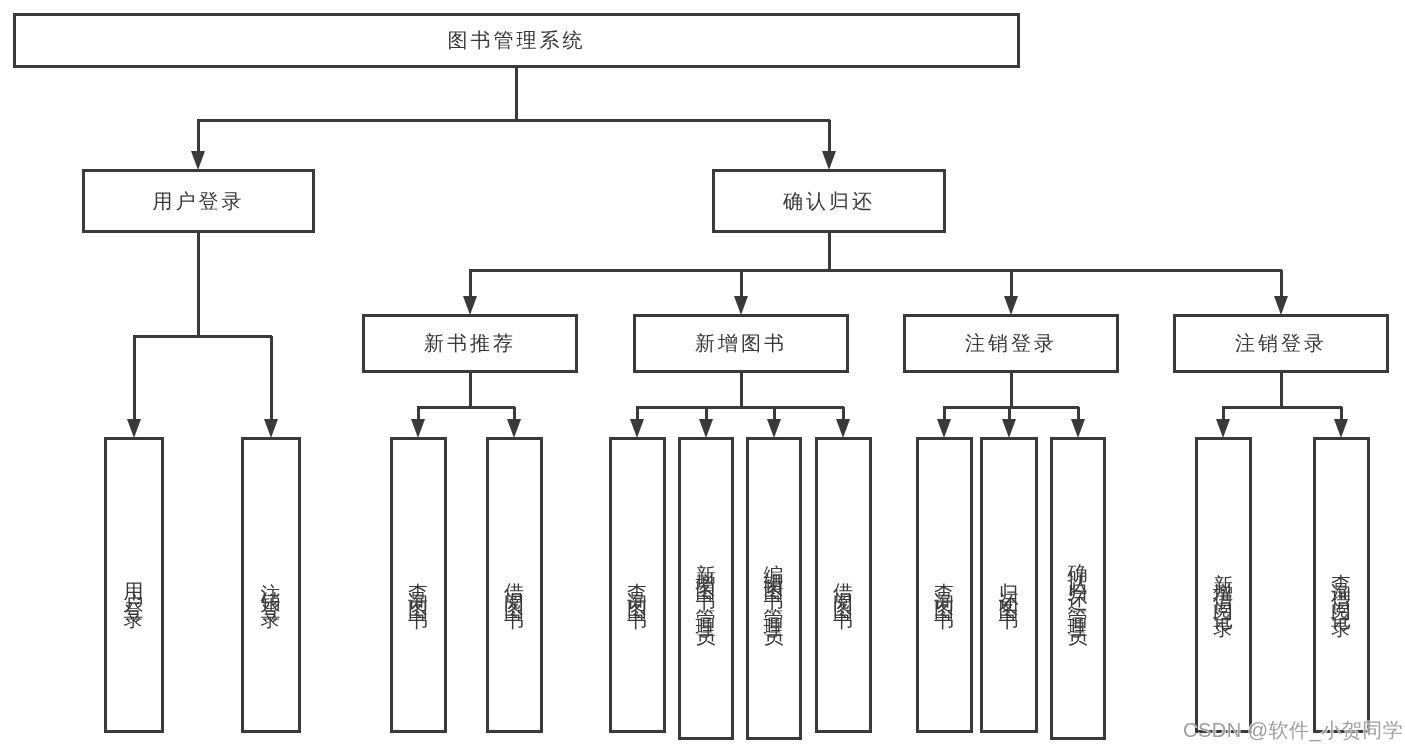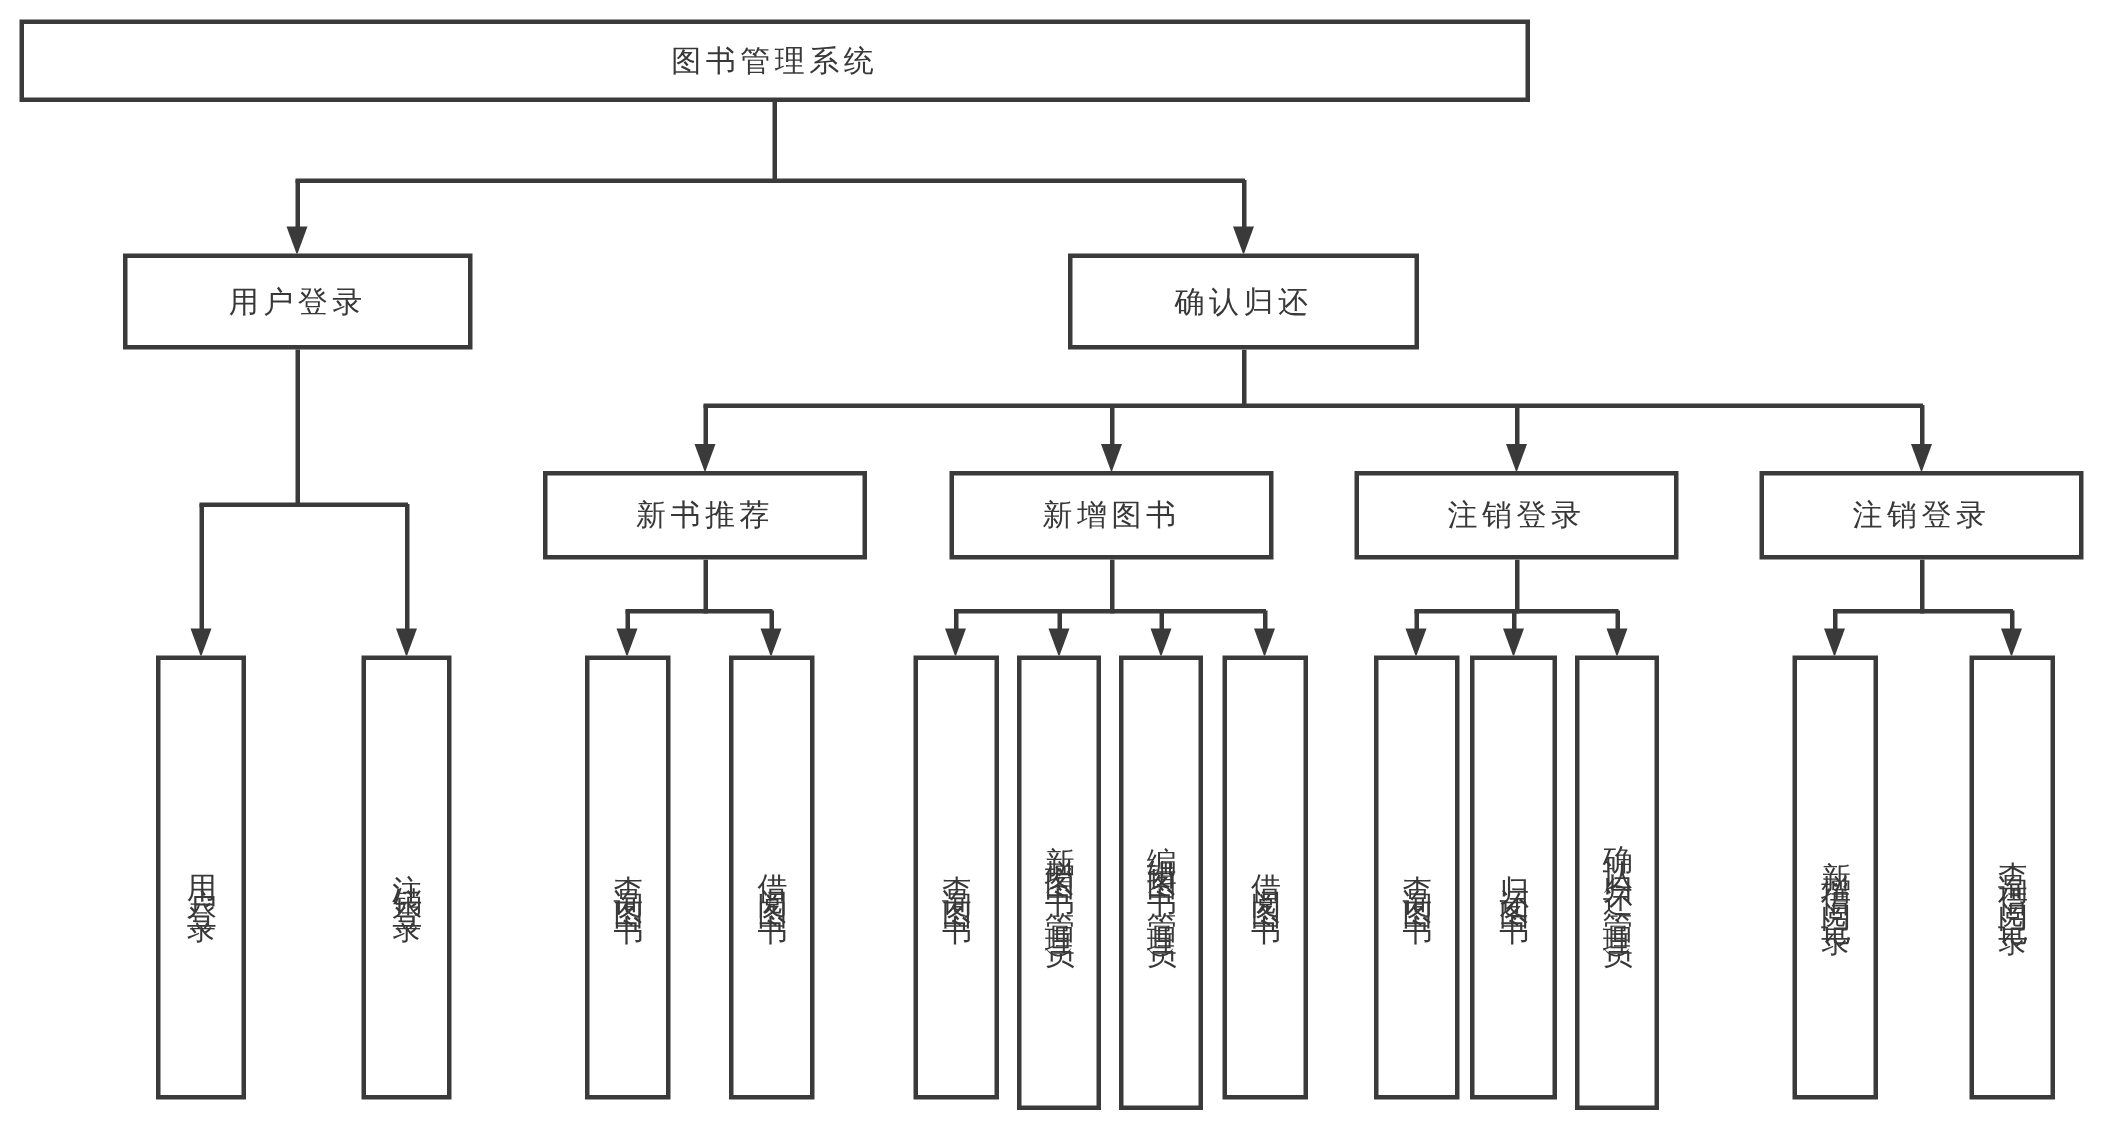--- a/index.html
+++ b/index.html
@@ -138,13 +138,14 @@
       <div class="arrowhead" style="left: 699px; top: 419px;"></div>
       <div class="arrowhead" style="left: 767px; top: 419px;"></div>
       <div class="arrowhead" style="left: 836px; top: 419px;"></div>
       <div class="arrowhead" style="left: 937px; top: 419px;"></div>
       <div class="arrowhead" style="left: 1002px; top: 419px;"></div>
       <div class="arrowhead" style="left: 1071px; top: 419px;"></div>
       <div class="arrowhead" style="left: 1216px; top: 419px;"></div>
       <div class="arrowhead" style="left: 1334px; top: 419px;"></div>
     </div>
 
+  <div id="watermark">CSDN @软件_小贺同学</div>
 </div>
 
 </body></html>

